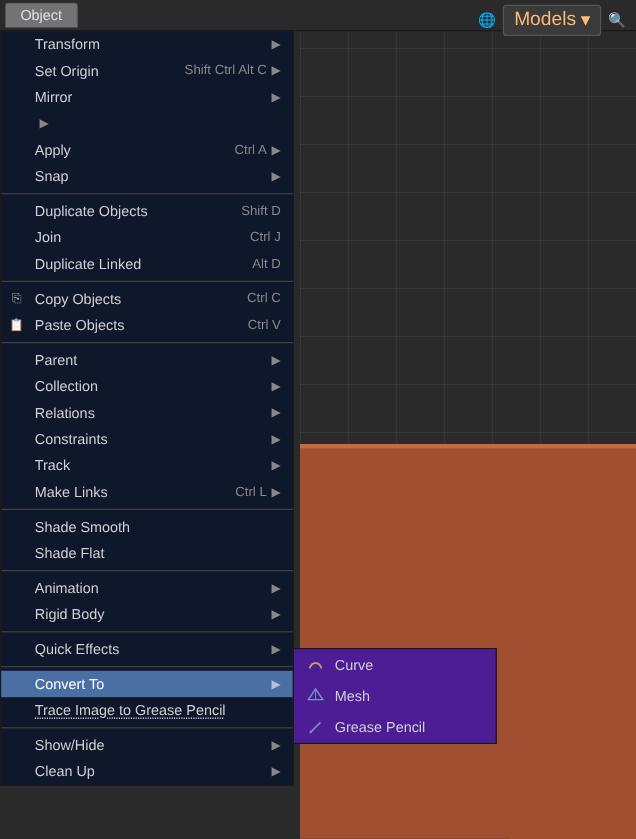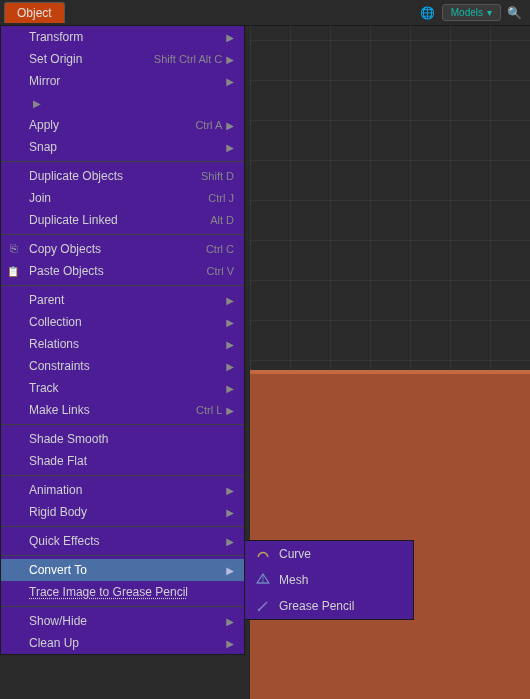--- a/index.html
+++ b/index.html
@@ -57,21 +57,21 @@
       top: 0; left: 0;
       width: 530px;
       height: 26px;
       background: #2a2a2a;
       display: flex;
       align-items: center;
       border-bottom: 1px solid #1a1a1a;
     }
 
     .object-tab {
-      background: #c2410c;
+      background: #737373;
       color: #e0e0e0;
       padding: 3px 12px;
       border-radius: 3px 3px 0 0;
       font-size: 12px;
       font-weight: 500;
       cursor: pointer;
       border: 1px solid #555;
       border-bottom: none;
       margin-left: 4px;
     }
@@ -83,37 +83,37 @@
       display: flex;
       align-items: center;
       gap: 6px;
       color: #c0c0c0;
       font-size: 12px;
     }
 
     .models-btn {
       background: #3a3a3a;
       border: 1px solid #555;
-      color: #14b8a6;
+      color: #fdba74;
       padding: 2px 8px;
       border-radius: 3px;
       display: flex;
       align-items: center;
       gap: 4px;
       cursor: pointer;
-      font-size: 10px;
+      font-size: 16px;
     }
 
     
     .dropdown-menu {
       position: absolute;
       top: 26px;
       left: 0;
       width: 245px;
-      background: #4c1d95;
+      background: #0f172a;
       border: 1px solid #1a1a1a;
       border-top: none;
       z-index: 100;
     }
 
     .menu-item {
       display: flex;
       align-items: center;
       justify-content: space-between;
       padding: 4px 10px 4px 28px;

